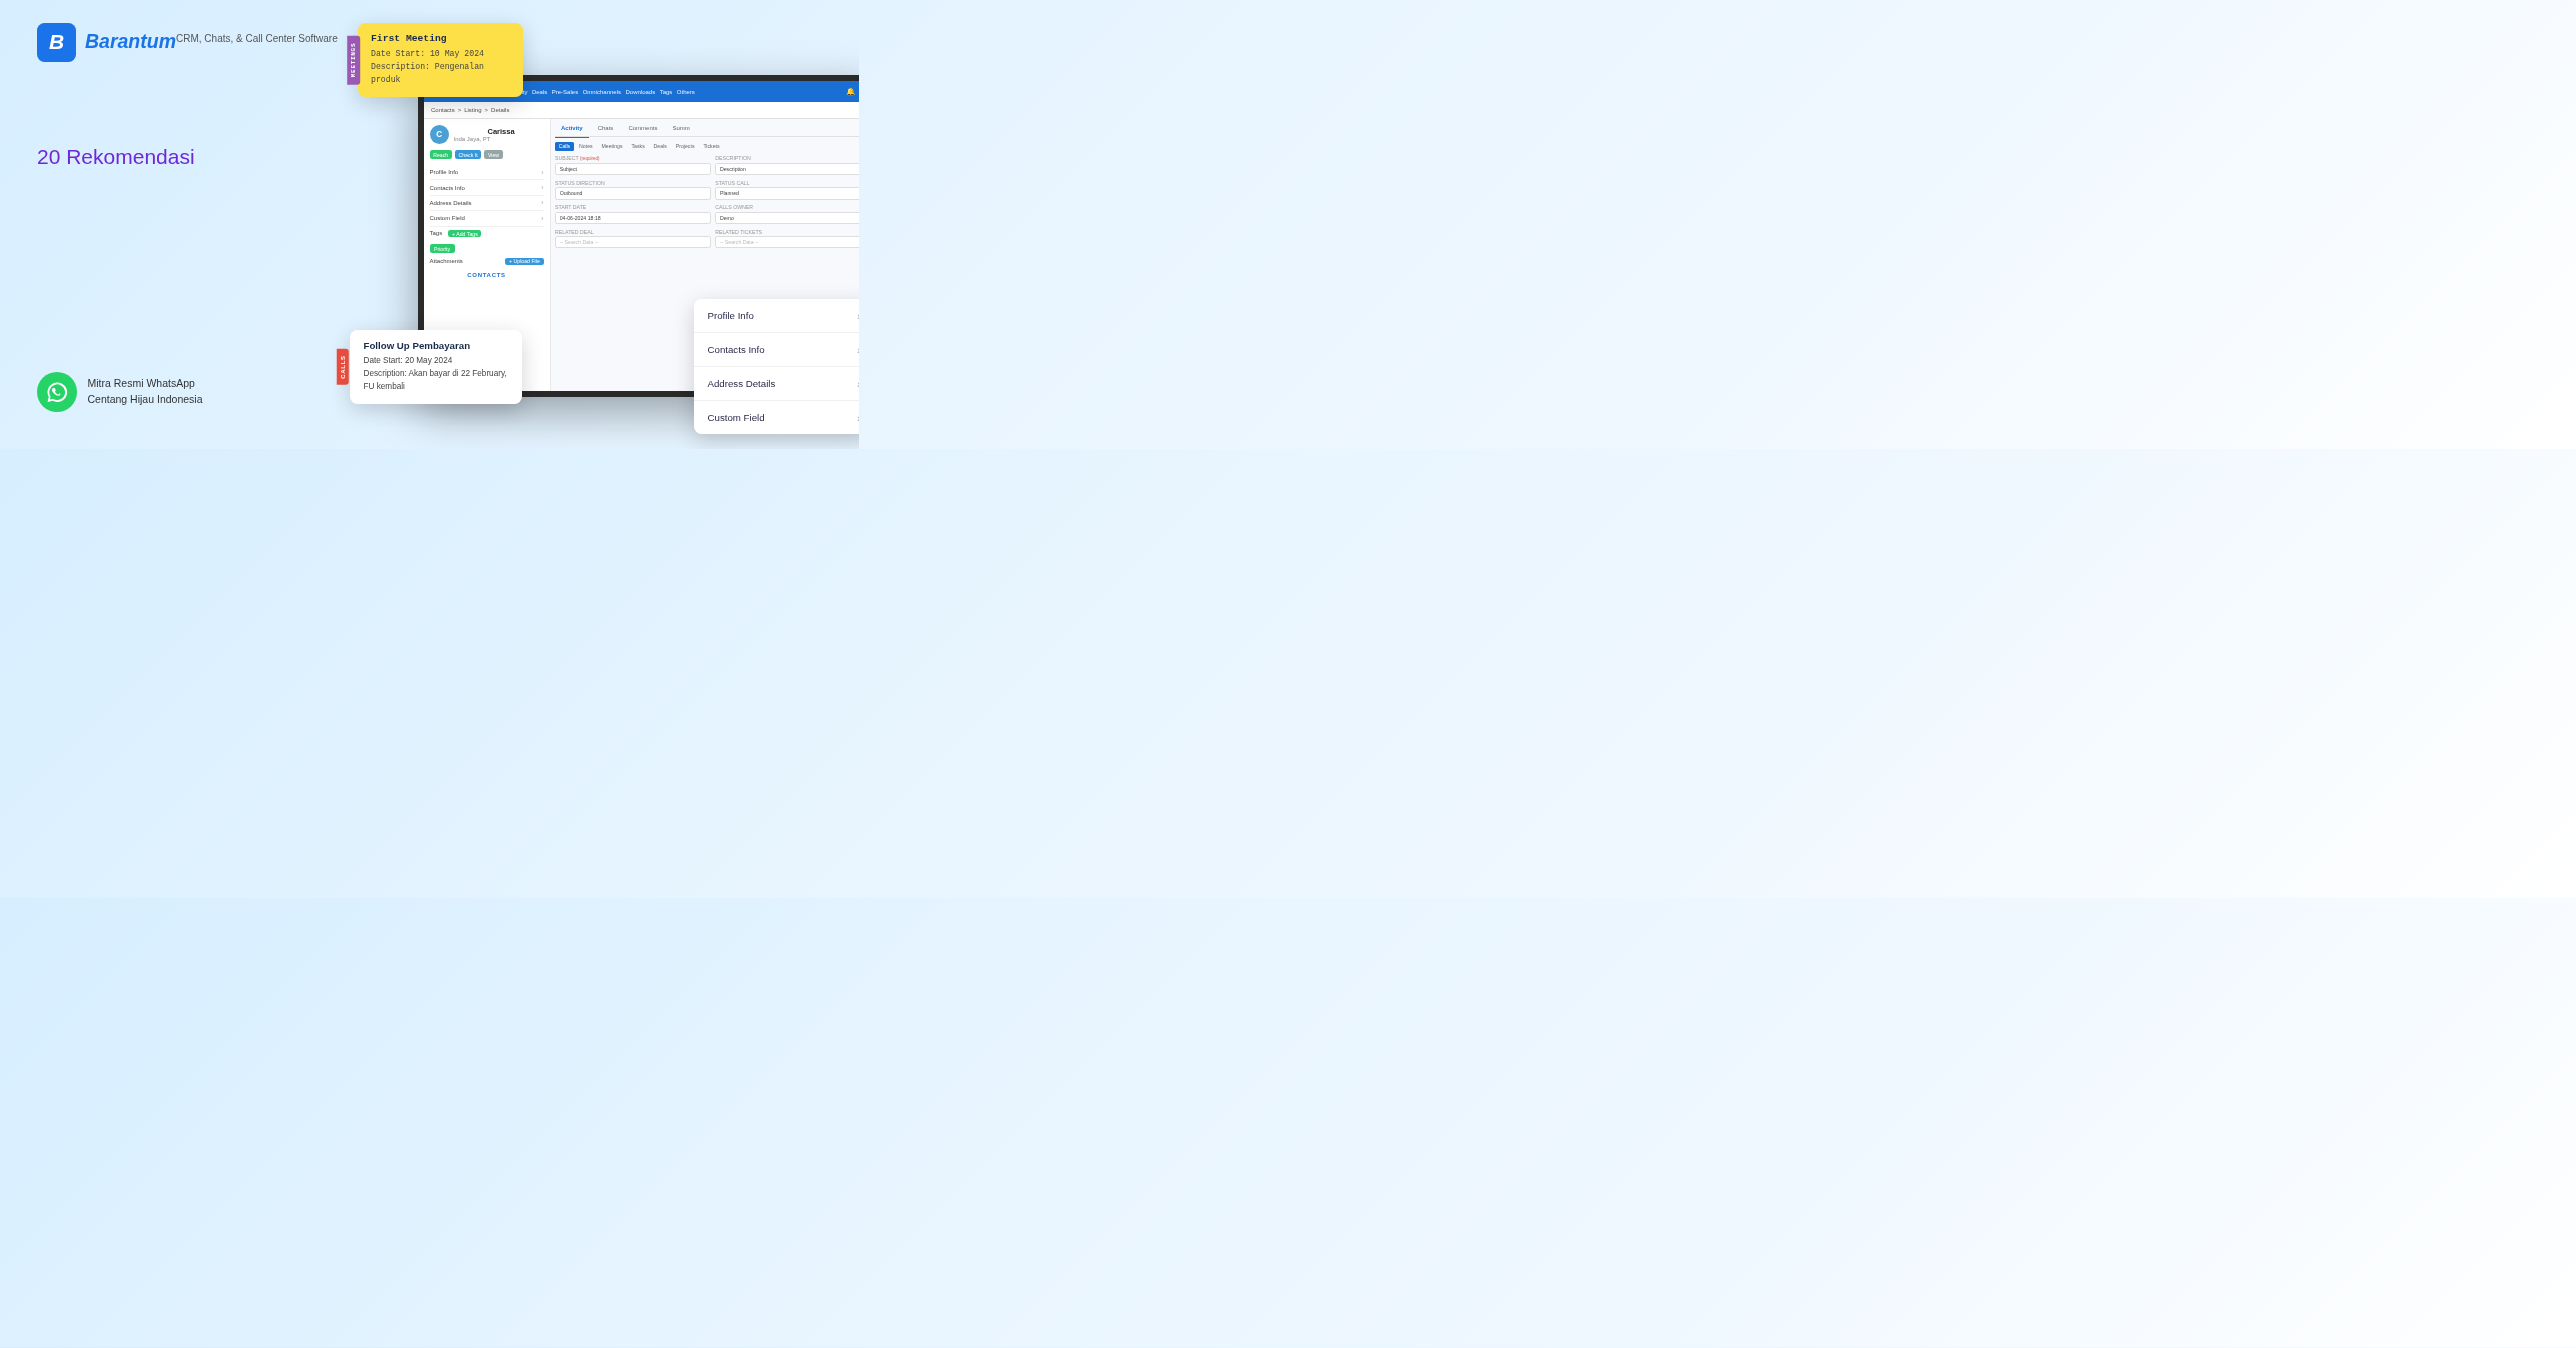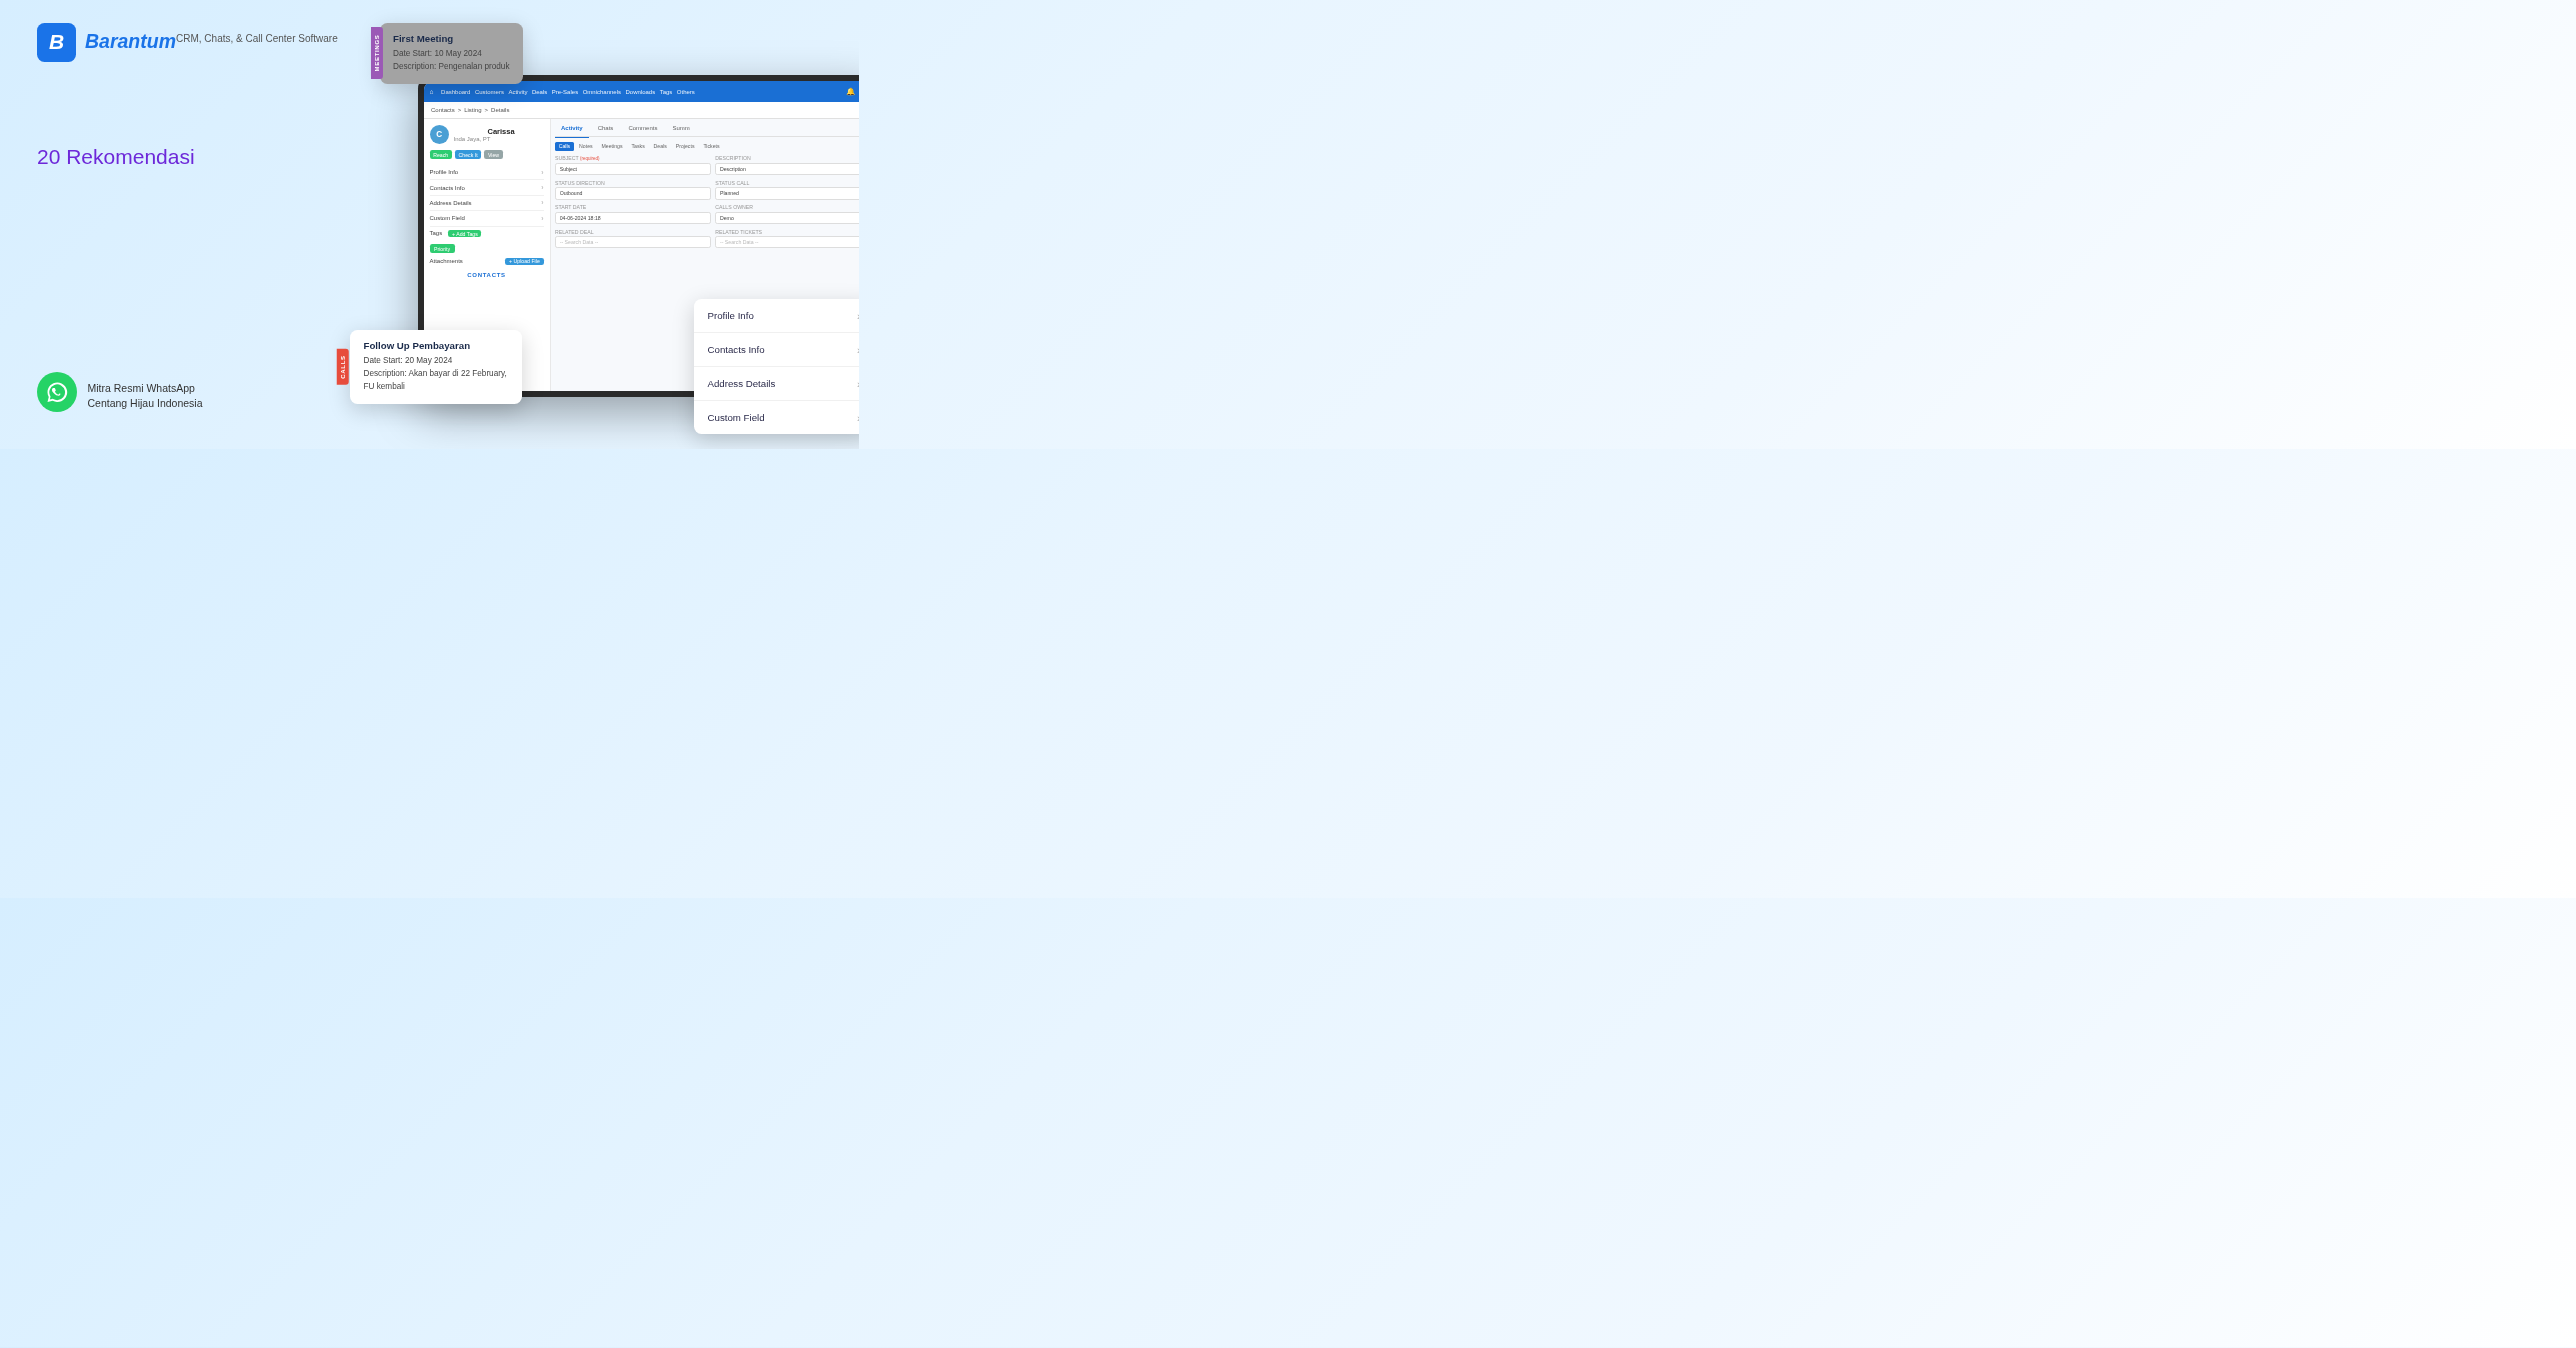--- a/index.html
+++ b/index.html
@@ -71,21 +71,21 @@
       margin-bottom: 12px;
       text-shadow: none;
     }
 
     
     .wa-badge {
       position: absolute;
       bottom: 37px;
       left: 37px;
       display: flex;
-      align-items: flex-end;
+      align-items: center;
       gap: 10.5px;
     }
     .wa-icon {
       width: 40px;
       height: 40px;
       background: #25d366;
       border-radius: 50%;
       display: flex;
       align-items: center;
       justify-content: center;
@@ -269,27 +269,28 @@
       padding: 2.2px 3.7px;
       color: #444;
       font-size: 5.2px;
     }
     .required { color: #e74c3c; font-size: 4.5px; }
 
     
     .meeting-card {
       position: absolute;
       top: 22.5px;
-      left: 22px;
-      background: #a3a3a3;
+      left: 0;
+      background: #fde047;
       border-radius: 7.5px;
       padding: 10.5px 13.5px;
       box-shadow: 0 6px 22.5px rgba(0,0,0,0.18);
       max-width: 165px;
       z-index: 10;
+      font-family: Liberation Mono, monospace;
     }
     .meeting-tab {
       position: absolute;
       left: -28.4px;
       top: 50%;
       transform: translateY(-50%) rotate(-90deg);
       background: #9b59b6;
       color: white;
       font-size: 6px;
       font-weight: 700;

